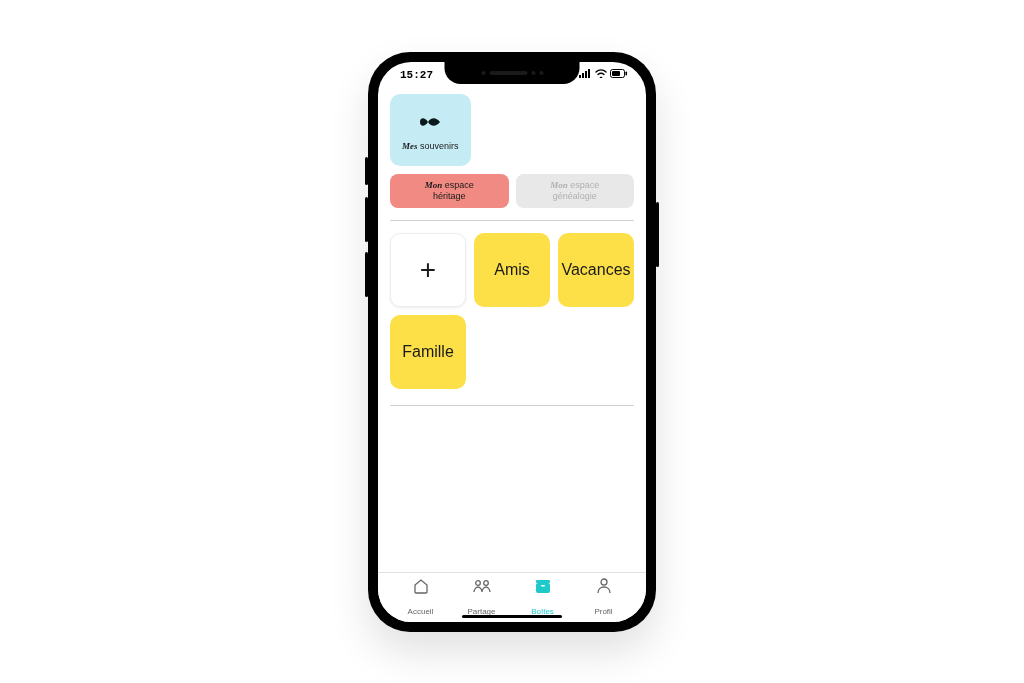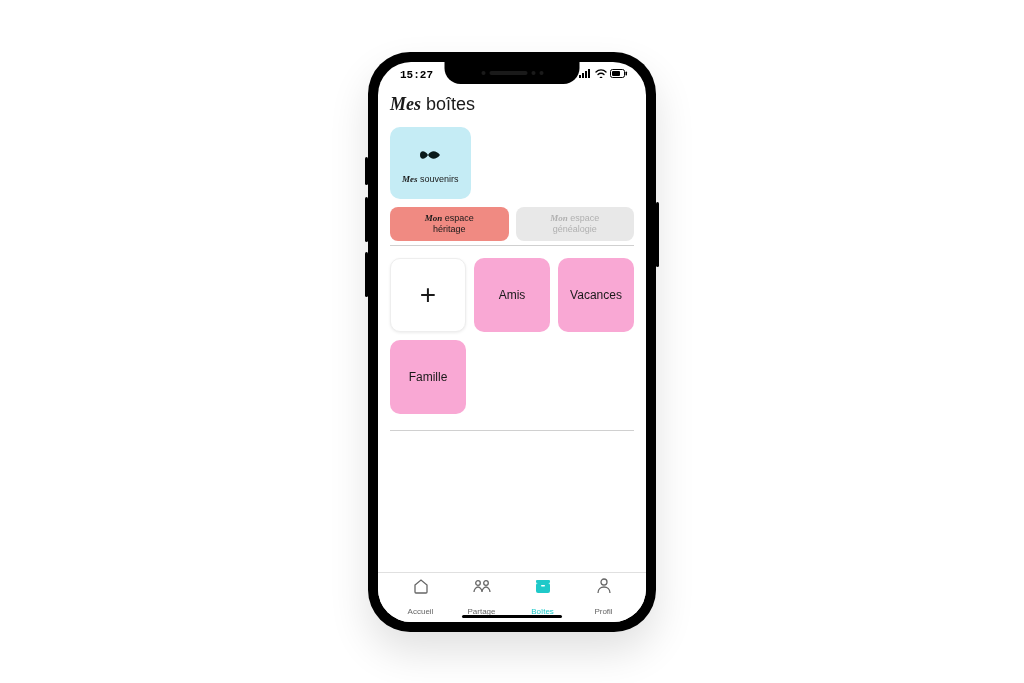--- a/index.html
+++ b/index.html
@@ -102,21 +102,21 @@
       gap: 5px;
       cursor: pointer;
     }
     .top-tile .icon { height:28px; display:flex; align-items:center; justify-content:center; }
     .top-tile .label { font-size: 9px; color:#1a1a1a; }
     .top-tile .label .mes { font-style: italic; font-weight: 700; font-family: Georgia, serif; }
     .mid-grid {
       display: grid;
       grid-template-columns: repeat(2, 1fr);
       gap: 7px;
-      margin-bottom: 4px;
+      margin-bottom: 12px;
     }
     .mid-tile {
       border-radius: 8px;
       height: 34px;
       display: flex;
       align-items: center;
       justify-content: center;
       font-size: 9px;
       text-align: center;
       line-height: 1.2;
@@ -126,27 +126,27 @@
     .mid-tile.genealogy { background:#e8e8e8; color:#b0b0b0; }
     .mid-tile .mon { font-style: italic; font-weight:700; font-family: Georgia, serif; }
     .divider { border:none; border-top:1px solid #d0d0d0; margin: 0 0 12px 0; }
     .box-grid {
       display: grid;
       grid-template-columns: repeat(3, 1fr);
       gap: 8px;
       margin-bottom: 16px;
     }
     .box-tile {
-      background:#f9a8d4;
+      background:#fde047;
       border-radius: 10px;
       height: 74px;
       display:flex;
       align-items:center;
       justify-content:center;
-      font-size: 12px;
+      font-size: 16px;
       color:#1a1a1a;
       cursor: pointer;
     }
     .box-tile.add {
       background:#fff;
       border:1px solid #eee;
       box-shadow: 0 1px 3px rgba(0,0,0,0.08);
       font-size: 28px;
       font-weight:300;
     }
@@ -219,23 +219,20 @@
           <svg width="18" height="9" viewBox="0 0 18 9">
               <rect x="0.5" y="0.5" width="14" height="8" rx="2" stroke="#000" fill="none"></rect>
               <rect x="15.5" y="2.5" width="1.5" height="4" rx="0.7" fill="#000"></rect>
               <rect x="2" y="2" width="8" height="5" rx="1" fill="#000"></rect>
             </svg>
         </span>
       </span>
     </div>
 
     <div class="content">
-      <h1 class="page-title">
-        <span class="mes">Mes</span><span> boîtes</span>
-      </h1>
 
       <div class="top-grid">
         <div class="top-tile">
           <span class="icon">
             <svg width="32" height="20" viewBox="0 0 32 20">
                 <path d="M6 10 C6 5 11 5 14 10 C17 15 22 15 26 10 C22 5 17 5 14 10 C11 15 6 15 6 10 Z" fill="#0a1a1a"></path>
               </svg>
           </span>
           <span class="label"><span class="mes">Mes</span><span> souvenirs</span></span>
         </div>

